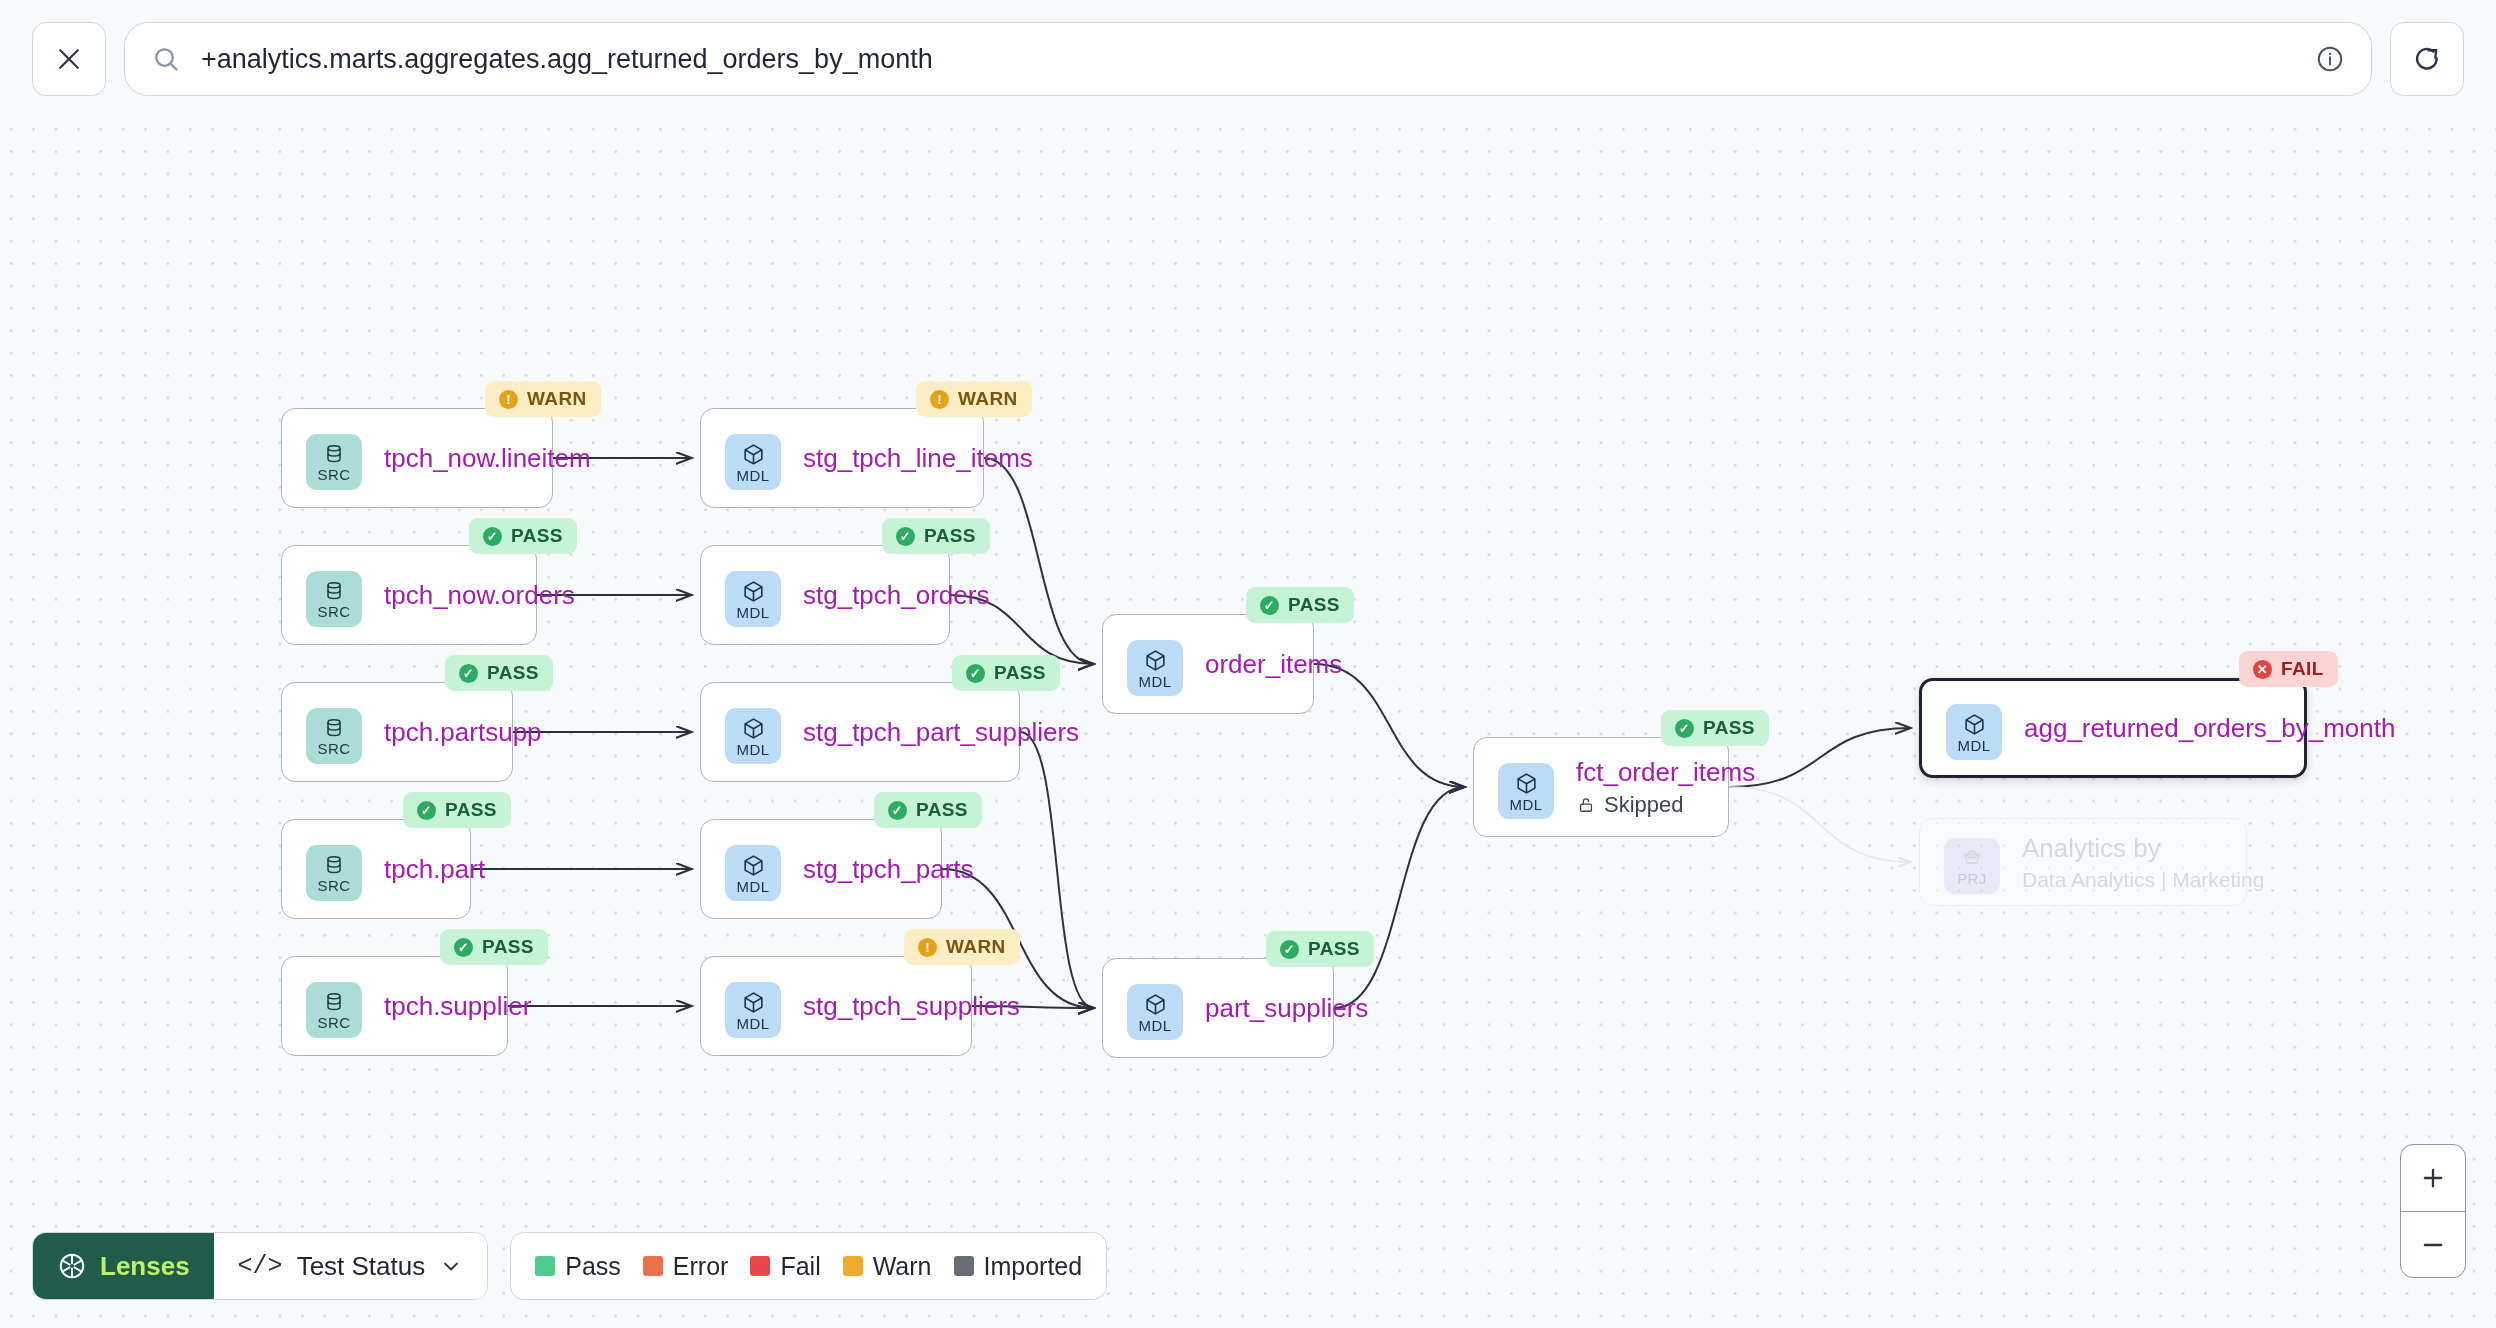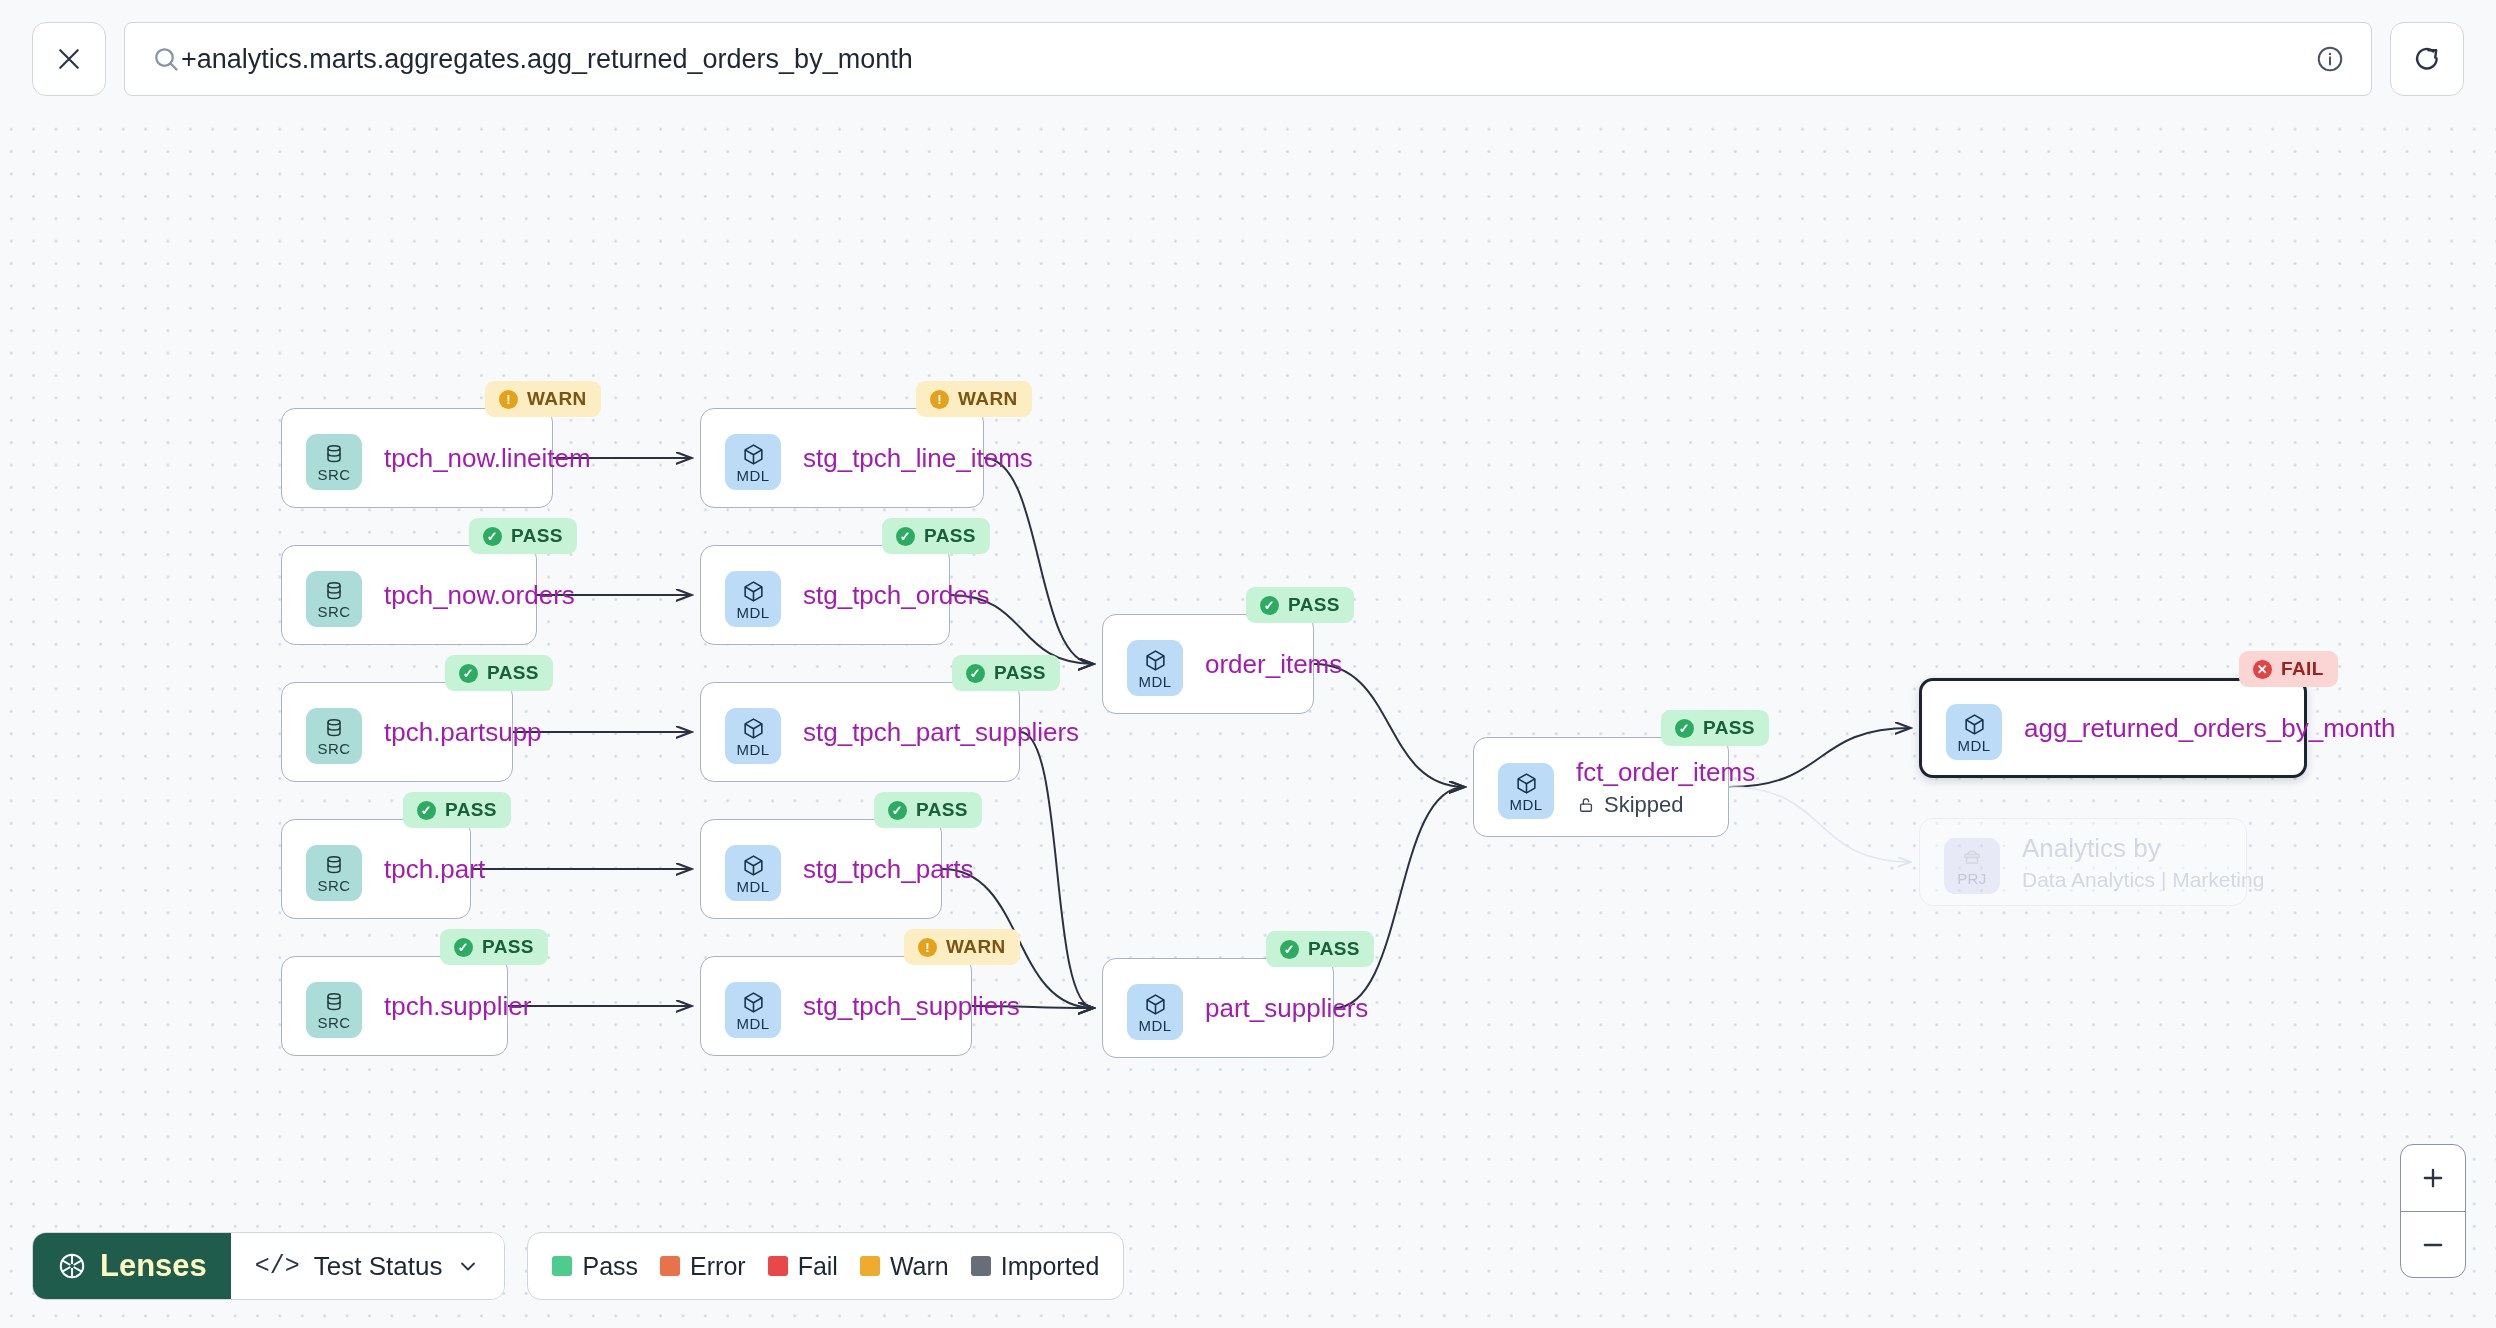--- a/index.html
+++ b/index.html
@@ -43,24 +43,25 @@
     font-size: 26px;
     color: #2b3445;
     white-space: nowrap;
   }
 
   #searchbar {
     flex: 1 1 auto;
     height: 74px;
     background: #ffffff;
     border: 1.6px solid #cfd6e0;
-    border-radius: 8px;
+    border-radius: 24px;
     display: flex;
     align-items: center;
     padding: 0 26px;
+    gap: 20px;
     min-width: 0;
   }
   #search-input {
     flex: 1 1 auto;
     border: none;
     outline: none;
     font-family: "Liberation Sans", sans-serif;
     font-size: 27px;
     color: #1f2733;
     background: transparent;
@@ -186,26 +187,26 @@
   #lens-group {
     display: flex;
     height: 68px;
     border-radius: 14px;
     overflow: hidden;
     border: 1.6px solid #cfd6e0;
     background: #fff;
   }
   #lenses-btn {
     background: #1f5c4c;
-    color: #fef9c3;
+    color: #bef264;
     display: flex;
     align-items: center;
     gap: 13px;
     padding: 0 24px;
-    font-size: 31px;
+    font-size: 26px;
     font-weight: 700;
   }
   #test-status-btn {
     display: flex;
     align-items: center;
     gap: 14px;
     padding: 0 24px;
     font-size: 26px;
     color: #1f2733;
     background: #ffffff;

